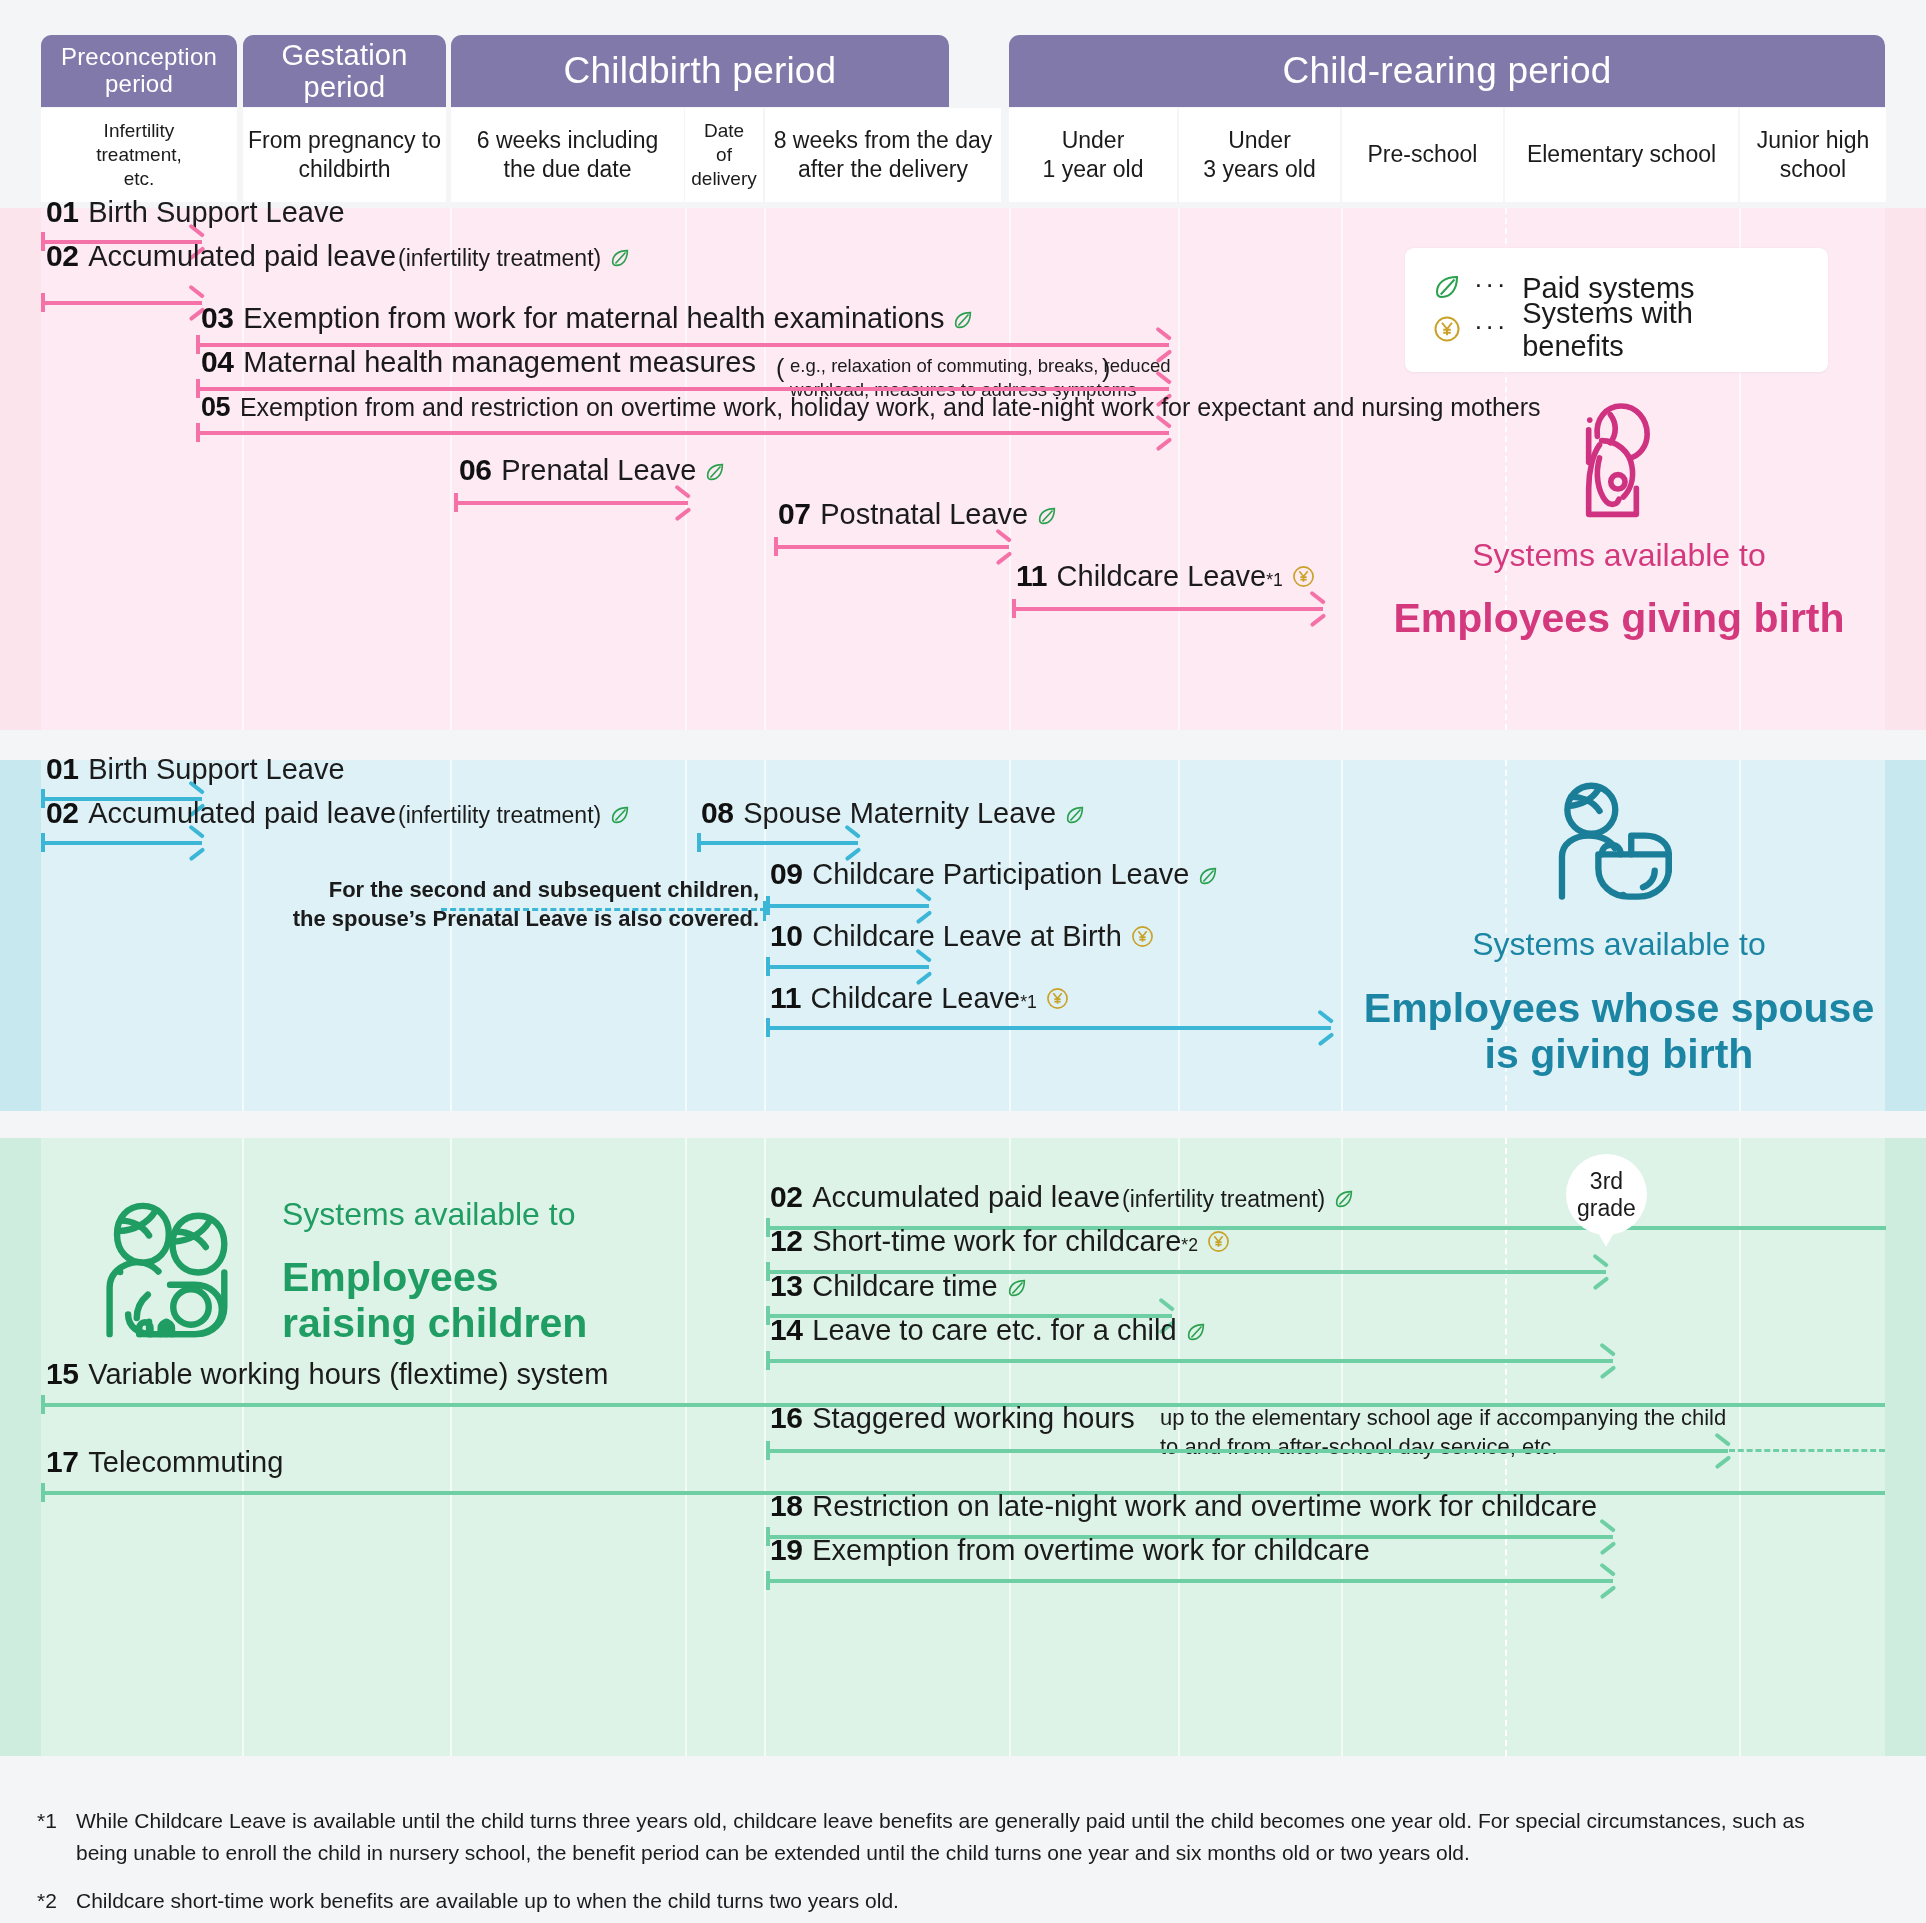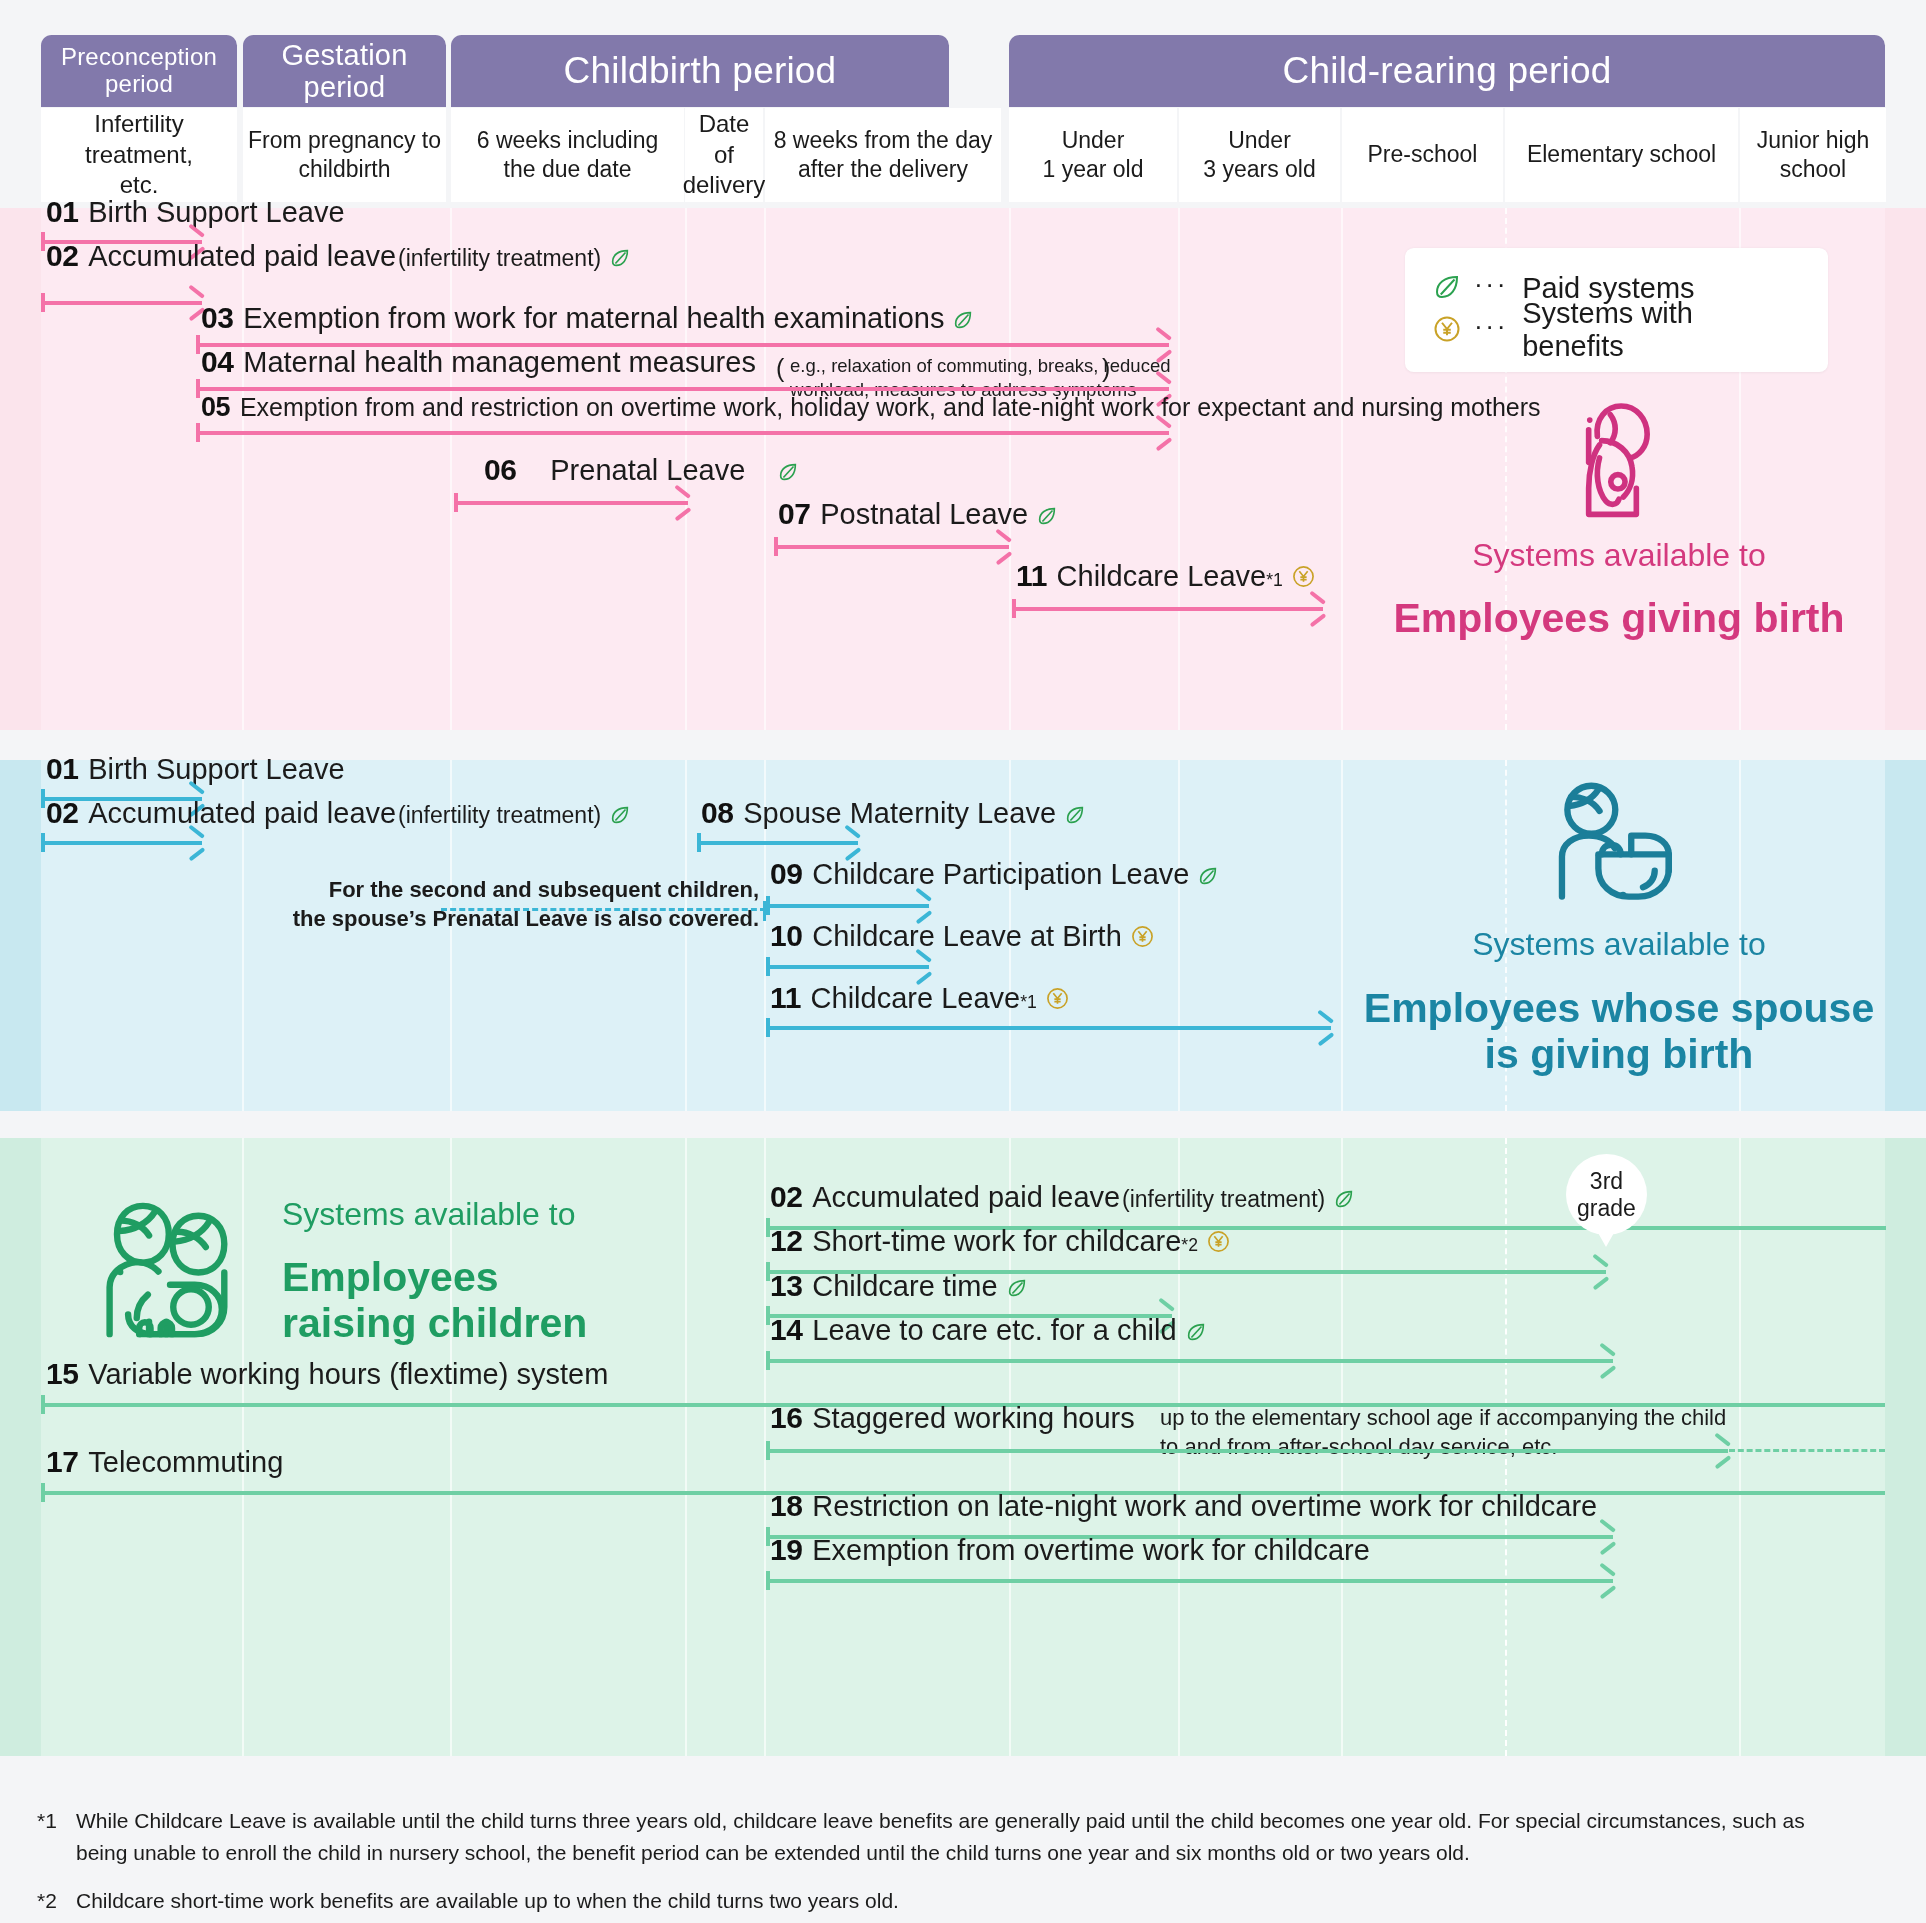--- a/index.html
+++ b/index.html
@@ -25,21 +25,21 @@
   .cap-md { font-size: 29px; }
   .cap-lg { font-size: 37px; }
 
   .sub-row { position: absolute; left: 0; top: 108px; width: 1927px; height: 94px; }
   .sub-cell {
     position: absolute; top: 0; height: 94px; background: #fff;
     display: flex; align-items: center; justify-content: center;
     text-align: center; font-size: 23px; line-height: 1.28; color: #1b1b1b;
     padding: 0 3.5px;
   }
-  .sub-cell.tiny { font-size: 24px; }
+  .sub-cell.tiny { font-size: 19px; }
 
   
   .band { position: absolute; left: 0; width: 1927px; }
   .band-bg { position: absolute; left: 0; top: 0; width: 1927px; height: 100%; }
   .band .inner { position: absolute; left: 41px; top: 0; width: 1844px; height: 100%; }
   .band.pink .band-bg { background: #fbe4ec; }
   .band.pink .inner  { background: #fdeaf2; }
   .band.blue .band-bg { background: #c8e8f0; }
   .band.blue .inner  { background: #ddf1f7; }
   .band.green .band-bg { background: #cfeddf; }
@@ -310,21 +310,21 @@
         <span class="num sm">05</span>
         <span class="ttl xs">Exemption from and restriction on overtime work, holiday work, and late-night work for expectant and nursing mothers</span>
       </div>
       <div class="bar pink" style="left:196px;top:223px;width:973px;">
           <i class="cap-l"></i>
           <i class="arr"></i>
         </div>
     </div>
 
     <div class="row">
-      <div class="rlabel" style="left:484px;top:245px;gap:24px;">
+      <div class="rlabel" style="left:459px;top:245px;">
         <span class="num">06</span>
         <span class="ttl">Prenatal Leave</span>
         <span class="ic"><svg width="22" height="22" viewBox="0 0 24 24">
               <path d="M20 4C10 4 4 9 4 16c0 2.2 1.3 4 4 4 7 0 12-6 12-16z" fill="none" stroke="#2ba14f" stroke-width="1.8"></path>
               <path d="M18 6 7 18" stroke="#2ba14f" stroke-width="1.8"></path>
             </svg></span>
       </div>
       <div class="bar pink" style="left:454px;top:293px;width:234px;">
           <i class="cap-l"></i>
           <i class="arr"></i>

